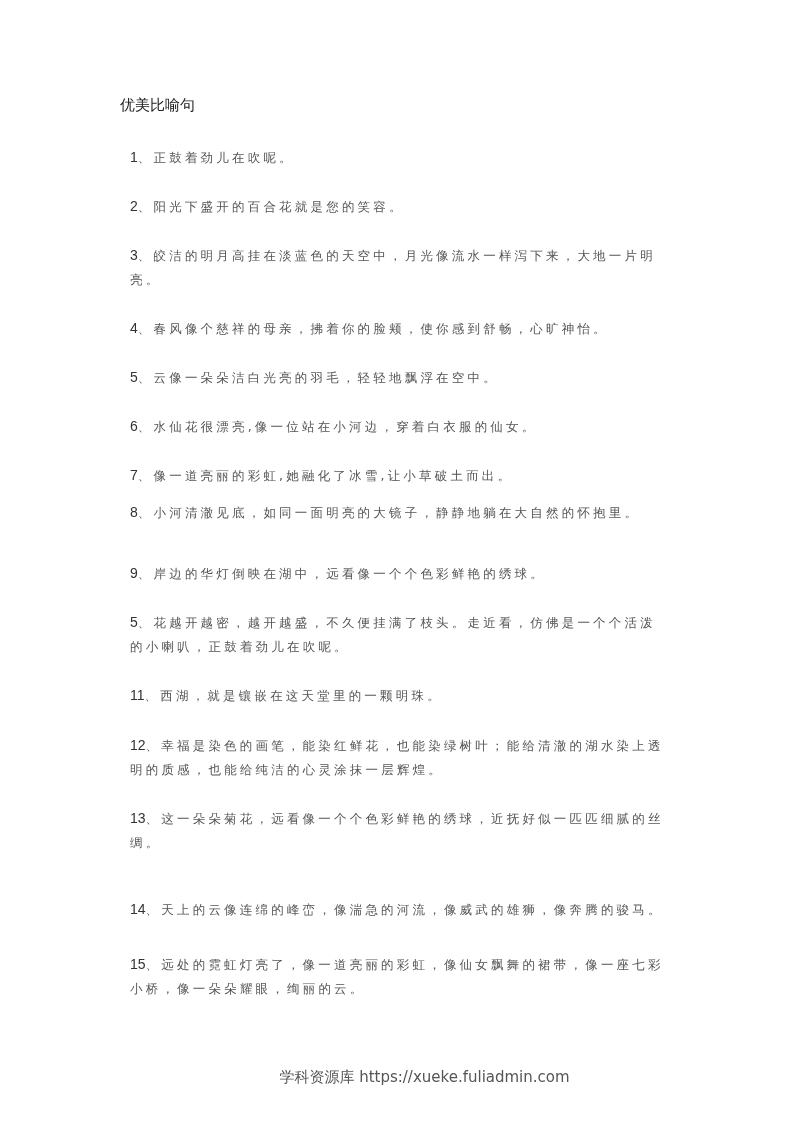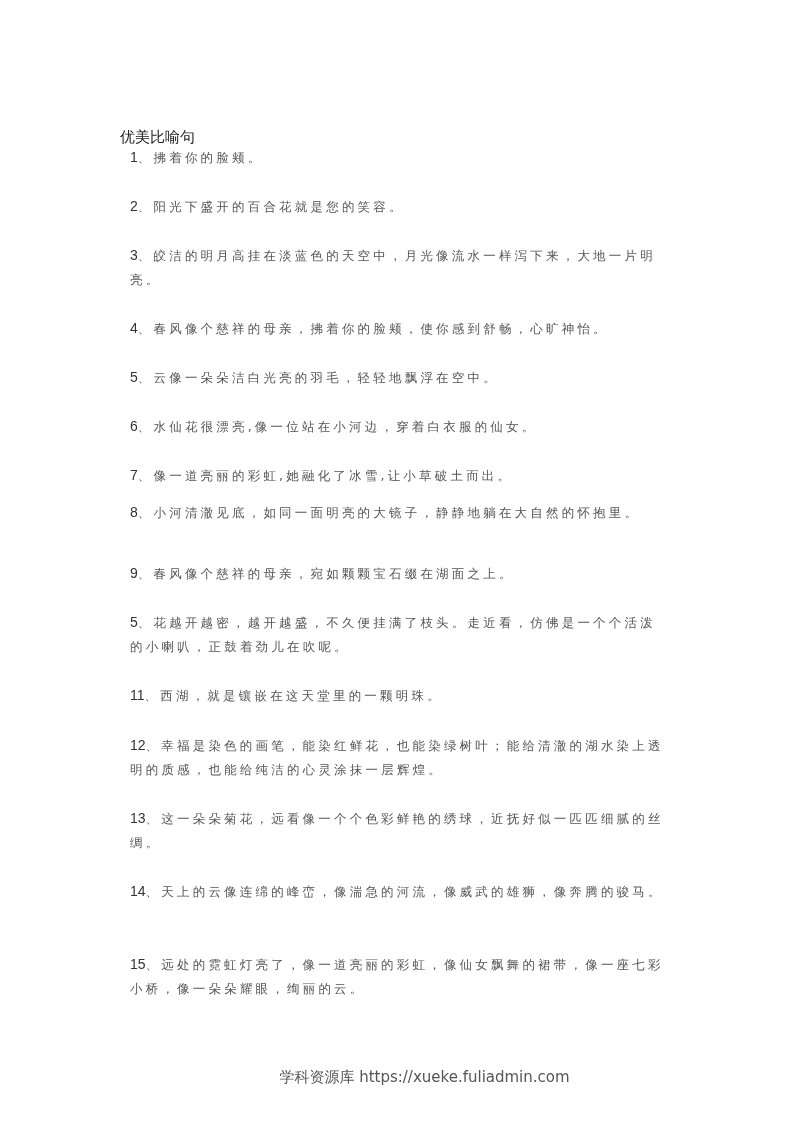--- a/index.html
+++ b/index.html
@@ -15,21 +15,20 @@
       font-family: "DejaVu Sans", "Liberation Sans", sans-serif;
     }
     .page-title {
       position: absolute;
       left: 120px;
       top: 96px;
       font-family: "DejaVu Serif", "Liberation Serif", serif;
       font-size: 15px;
       color: #222222;
       letter-spacing: 0px;
-      margin-top: 32px;
     }
     .list {
       position: absolute;
       left: 130px;
       top: 0;
       width: 540px;
     }
     .item {
       position: absolute;
       left: 0;
@@ -56,30 +55,30 @@
       color: #555555;
       padding-left: 28px;
     }
   </style>
 </head>
 <body>
 
 <div class="page-title">优美比喻句</div>
 
 <div class="list">
-  <div class="item" style="top:145px"><span class="num">1</span><span>、拂着你的脸颊。</span></div>
+  <div class="item" style="top:145px"><span class="num">1</span><span>、正鼓着劲儿在吹呢。</span></div>
   <div class="item" style="top:194px"><span class="num">2</span><span>、阳光下盛开的百合花就是您的笑容。</span></div>
   <div class="item" style="top:243px"><span class="num">3</span><span>、皎洁的明月高挂在淡蓝色的天空中，月光像流水一样泻下来，大地一片明亮。</span></div>
   <div class="item" style="top:316px"><span class="num">4</span><span>、春风像个慈祥的母亲，拂着你的脸颊，使你感到舒畅，心旷神怡。</span></div>
   <div class="item" style="top:365px"><span class="num">5</span><span>、云像一朵朵洁白光亮的羽毛，轻轻地飘浮在空中。</span></div>
   <div class="item" style="top:414px"><span class="num">6</span><span>、水仙花很漂亮,像一位站在小河边，穿着白衣服的仙女。</span></div>
   <div class="item" style="top:463px"><span class="num">7</span><span>、像一道亮丽的彩虹,她融化了冰雪,让小草破土而出。</span></div>
   <div class="item" style="top:500px"><span class="num">8</span><span>、小河清澈见底，如同一面明亮的大镜子，静静地躺在大自然的怀抱里。</span></div>
-  <div class="item" style="top:561px"><span class="num">9</span><span>、春风像个慈祥的母亲，宛如颗颗宝石缀在湖面之上。</span></div>
+  <div class="item" style="top:561px"><span class="num">9</span><span>、岸边的华灯倒映在湖中，远看像一个个色彩鲜艳的绣球。</span></div>
   <div class="item" style="top:610px"><span class="num">5</span><span>、花越开越密，越开越盛，不久便挂满了枝头。走近看，仿佛是一个个活泼的小喇叭，正鼓着劲儿在吹呢。</span></div>
   <div class="item" style="top:683px"><span class="num">11</span><span>、西湖，就是镶嵌在这天堂里的一颗明珠。</span></div>
   <div class="item" style="top:733px"><span class="num">12</span><span>、幸福是染色的画笔，能染红鲜花，也能染绿树叶；能给清澈的湖水染上透明的质感，也能给纯洁的心灵涂抹一层辉煌。</span></div>
   <div class="item" style="top:806px"><span class="num">13</span><span>、这一朵朵菊花，远看像一个个色彩鲜艳的绣球，近抚好似一匹匹细腻的丝绸。</span></div>
-  <div class="item" style="top:879px"><span class="num">14</span><span>、天上的云像连绵的峰峦，像湍急的河流，像威武的雄狮，像奔腾的骏马。</span></div>
+  <div class="item" style="top:897px"><span class="num">14</span><span>、天上的云像连绵的峰峦，像湍急的河流，像威武的雄狮，像奔腾的骏马。</span></div>
   <div class="item" style="top:952px"><span class="num">15</span><span>、远处的霓虹灯亮了，像一道亮丽的彩虹，像仙女飘舞的裙带，像一座七彩小桥，像一朵朵耀眼，绚丽的云。</span></div>
 </div>
 
 <div class="footer">学科资源库 https://xueke.fuliadmin.com</div>
 
 </body></html>

